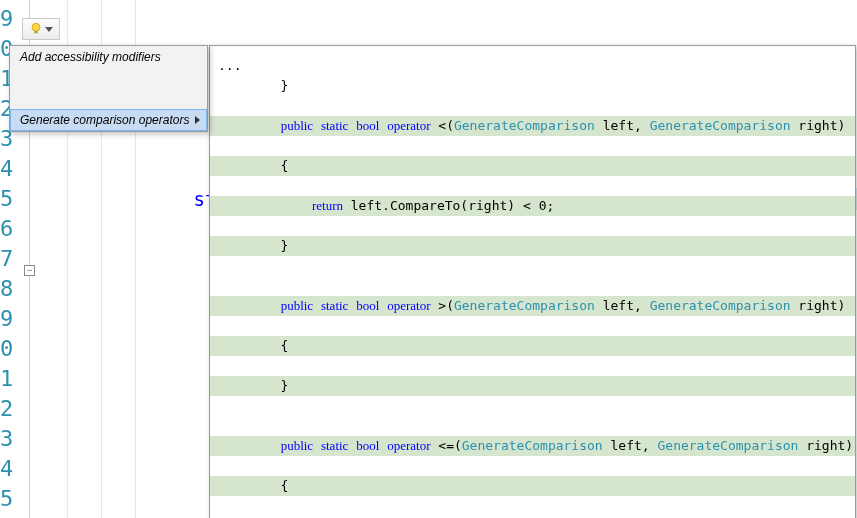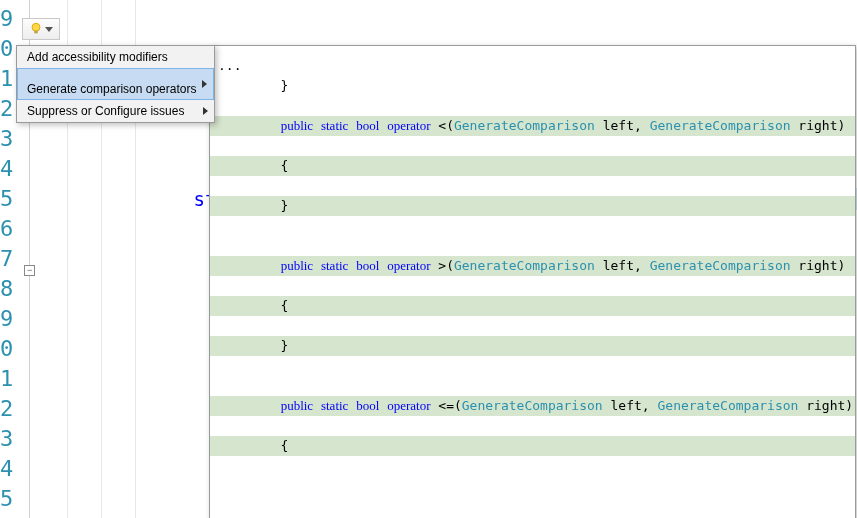--- a/index.html
+++ b/index.html
@@ -95,38 +95,40 @@
   .lightbulb-btn .caret {
     width: 0; height: 0;
     border-left: 4px solid transparent;
     border-right: 4px solid transparent;
     border-top: 5px solid #555;
   }
 
   
   .quick-actions {
     position: absolute;
-    left: 16px;
+    left: 9px;
     top: 45px;
     z-index: 20;
     border: 1px solid #9a9a9a;
     background: #f2f2f2;
     box-shadow: 2px 2px 6px rgba(0,0,0,0.25);
     font-size: 12px;
+    font-style: italic;
   }
   .quick-actions .qa-item {
     padding: 4px 18px 4px 10px;
     position: relative;
     white-space: nowrap;
     cursor: pointer;
   }
   .quick-actions .qa-item.selected {
     background: #c7dcf2;
     border: 1px solid #7eb4ea;
-    padding: 13px 17px 3px 9px;
+    padding: 3px 17px 3px 9px;
+    margin-top: 41px;
   }
   .quick-actions .submenu-arrow {
     position: absolute;
     right: 6px;
     top: 50%;
     transform: translateY(-50%);
     width: 0; height: 0;
     border-top: 4px solid transparent;
     border-bottom: 4px solid transparent;
     border-left: 5px solid #333;
@@ -216,29 +218,29 @@
   <svg viewBox="0 0 16 16">
     <circle cx="8" cy="6" r="4.5" fill="#ffd54a" stroke="#d6a400"></circle>
     <rect x="6" y="10" width="4" height="3" fill="#bfa24a"></rect>
   </svg>
   <span class="caret"></span>
 </div>
 
 <div class="quick-actions" id="qa-menu">
     <div class="qa-item">Add accessibility modifiers</div>
     <div class="qa-item selected">Generate comparison operators<span class="submenu-arrow"></span></div>
-    <div class="qa-item">Suppress or Configure issues<span class="submenu-arrow"></span></div>
   </div>
 
 <div class="preview">
   <div class="preview-code" id="preview-code"><span>...</span>
 <span>        }</span>
 <span class="added"></span>
 <span class="added">        <span class="pkw">public</span> <span class="pkw">static</span> <span class="pkw">bool</span> <span class="pkw">operator</span> &lt;(<span class="ptype">GenerateComparison</span> left, <span class="ptype">GenerateComparison</span> right)</span>
 <span class="added">        {</span>
+<span class="added">            <span class="pkw">return</span> left.CompareTo(right) &lt; 0;</span>
 <span class="added">        }</span>
 <span class="added"></span>
 <span class="added">        <span class="pkw">public</span> <span class="pkw">static</span> <span class="pkw">bool</span> <span class="pkw">operator</span> &gt;(<span class="ptype">GenerateComparison</span> left, <span class="ptype">GenerateComparison</span> right)</span>
 <span class="added">        {</span>
 <span class="added">        }</span>
 <span class="added"></span>
 <span class="added">        <span class="pkw">public</span> <span class="pkw">static</span> <span class="pkw">bool</span> <span class="pkw">operator</span> &lt;=(<span class="ptype">GenerateComparison</span> left, <span class="ptype">GenerateComparison</span> right)</span>
 <span class="added">        {</span>
 
 

